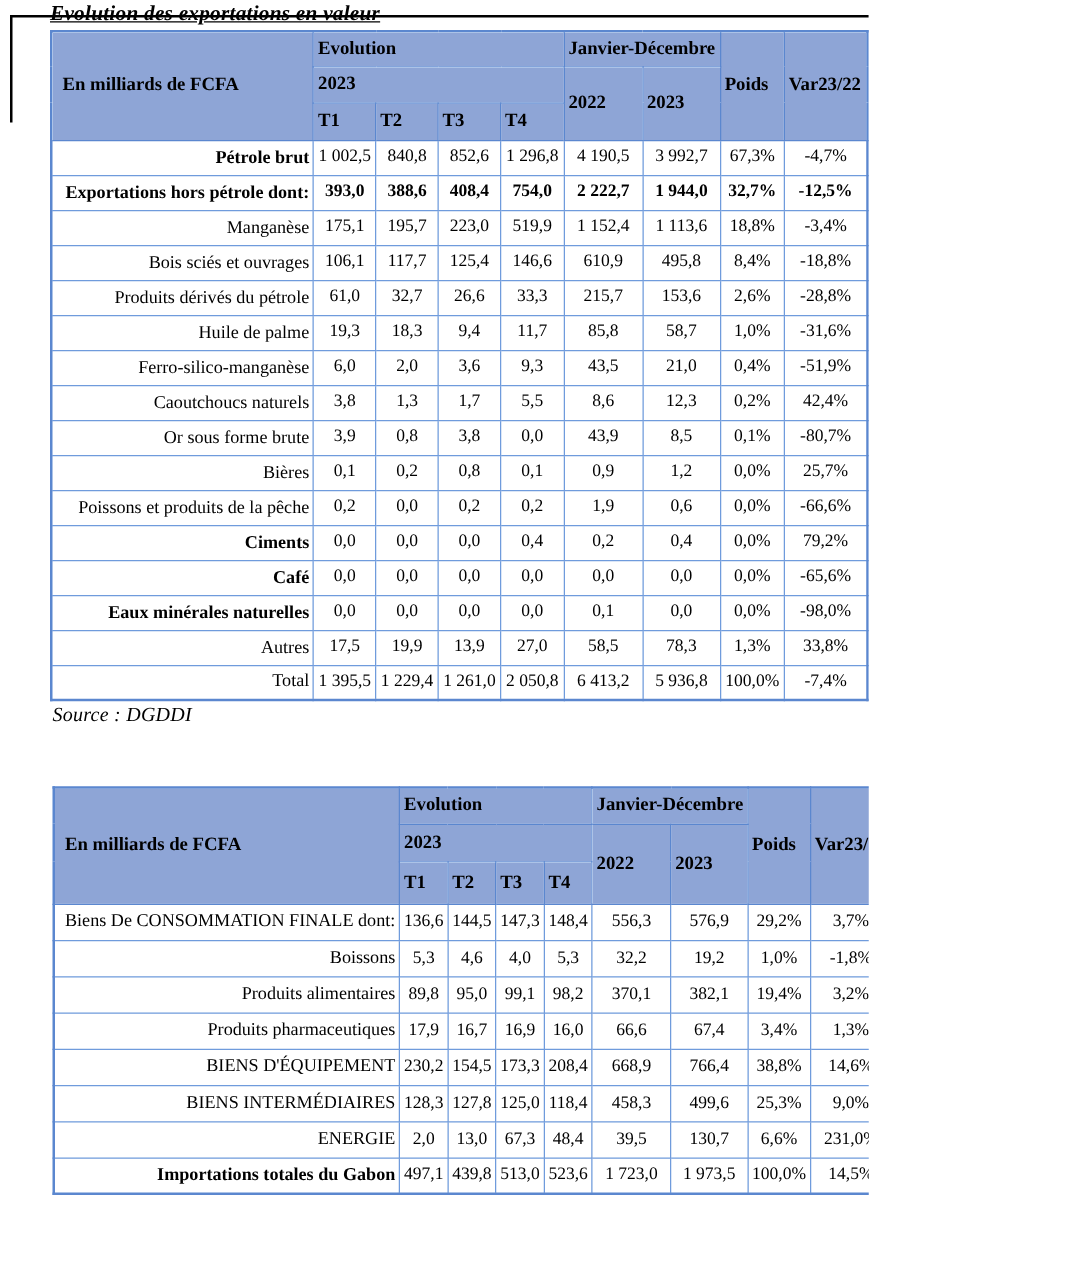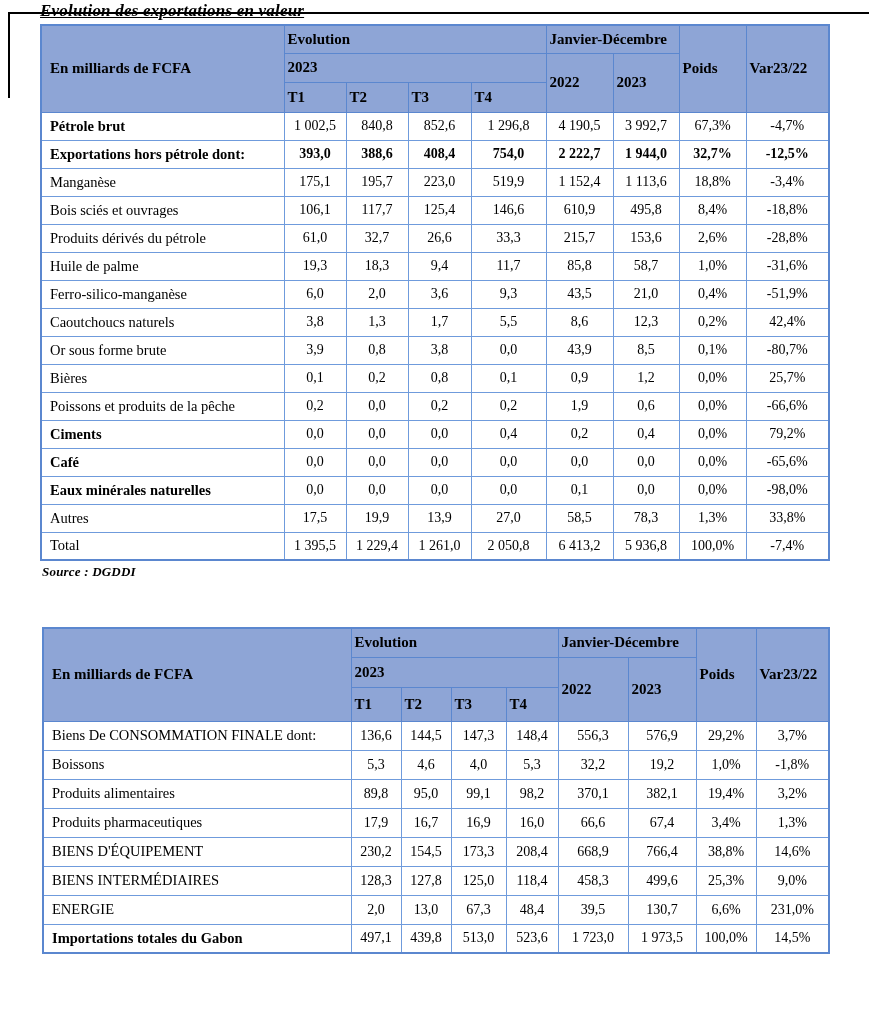--- a/index.html
+++ b/index.html
@@ -5,21 +5,21 @@
   :root{
     --header-fill:#8EA5D6;
     --grid:#6f9bdc;
     --grid-dark:#5b87cf;
     --ink:#000000;
     --page-bg:#ffffff;
   }
   html,body{margin:0;padding:0;background:#fff;}
   .page{
     position:relative;
-    width:869px;height:1024px;
+    width:695px;height:1024px;
     background:var(--page-bg);
     font-family:"Liberation Serif","DejaVu Serif",serif;
     color:var(--ink);
     overflow:hidden;
     border-radius:10px;
   }
   .page-border-top{
     position:absolute;left:8px;right:0;top:12px;height:2px;background:#000;
   }
   .page-border-left{
@@ -60,30 +60,30 @@
   thead th.lab{text-align:left;padding-left:8px;font-family:Liberation Serif, serif;}
   table.t1 thead tr:nth-child(1){height:28px;}
   table.t1 thead tr:nth-child(2){height:29px;}
   table.t1 thead tr:nth-child(3){height:30px;}
   table.t2 thead tr:nth-child(1){height:29px;}
   table.t2 thead tr:nth-child(2){height:30px;}
   table.t2 thead tr:nth-child(3){height:34px;}
   table.t1 tbody tr{height:28px;}
   table.t2 tbody tr{height:29px;}
   tbody td{font-size:14px;vertical-align:middle;}
-  tbody td.label{text-align:left;padding-left:8px;font-size:14.5px;}
+  tbody td.label{text-align:right;padding-left:8px;font-size:14.5px;}
   tbody td.num{text-align:center;}
   tbody td.b{font-weight:bold;}
   td.ind1{padding-left:52px;}
   td.ind2{padding-left:62px;}
   td.ind3{padding-left:80px;margin-left:44px;}
   .source{
     margin:3px 0 0 42px;
-    font-size:13px;
-    font-weight:bold;font-style:italic;
+    font-size:16px;
+    font-weight:normal;font-style:italic;
     letter-spacing:.2px;
   }
   .gap{height:47px;}
   .top-pad{height:1px;}
 </style>
 </head>
 <body>
 
 <div class="page">
   <div class="page-border-top"></div>

